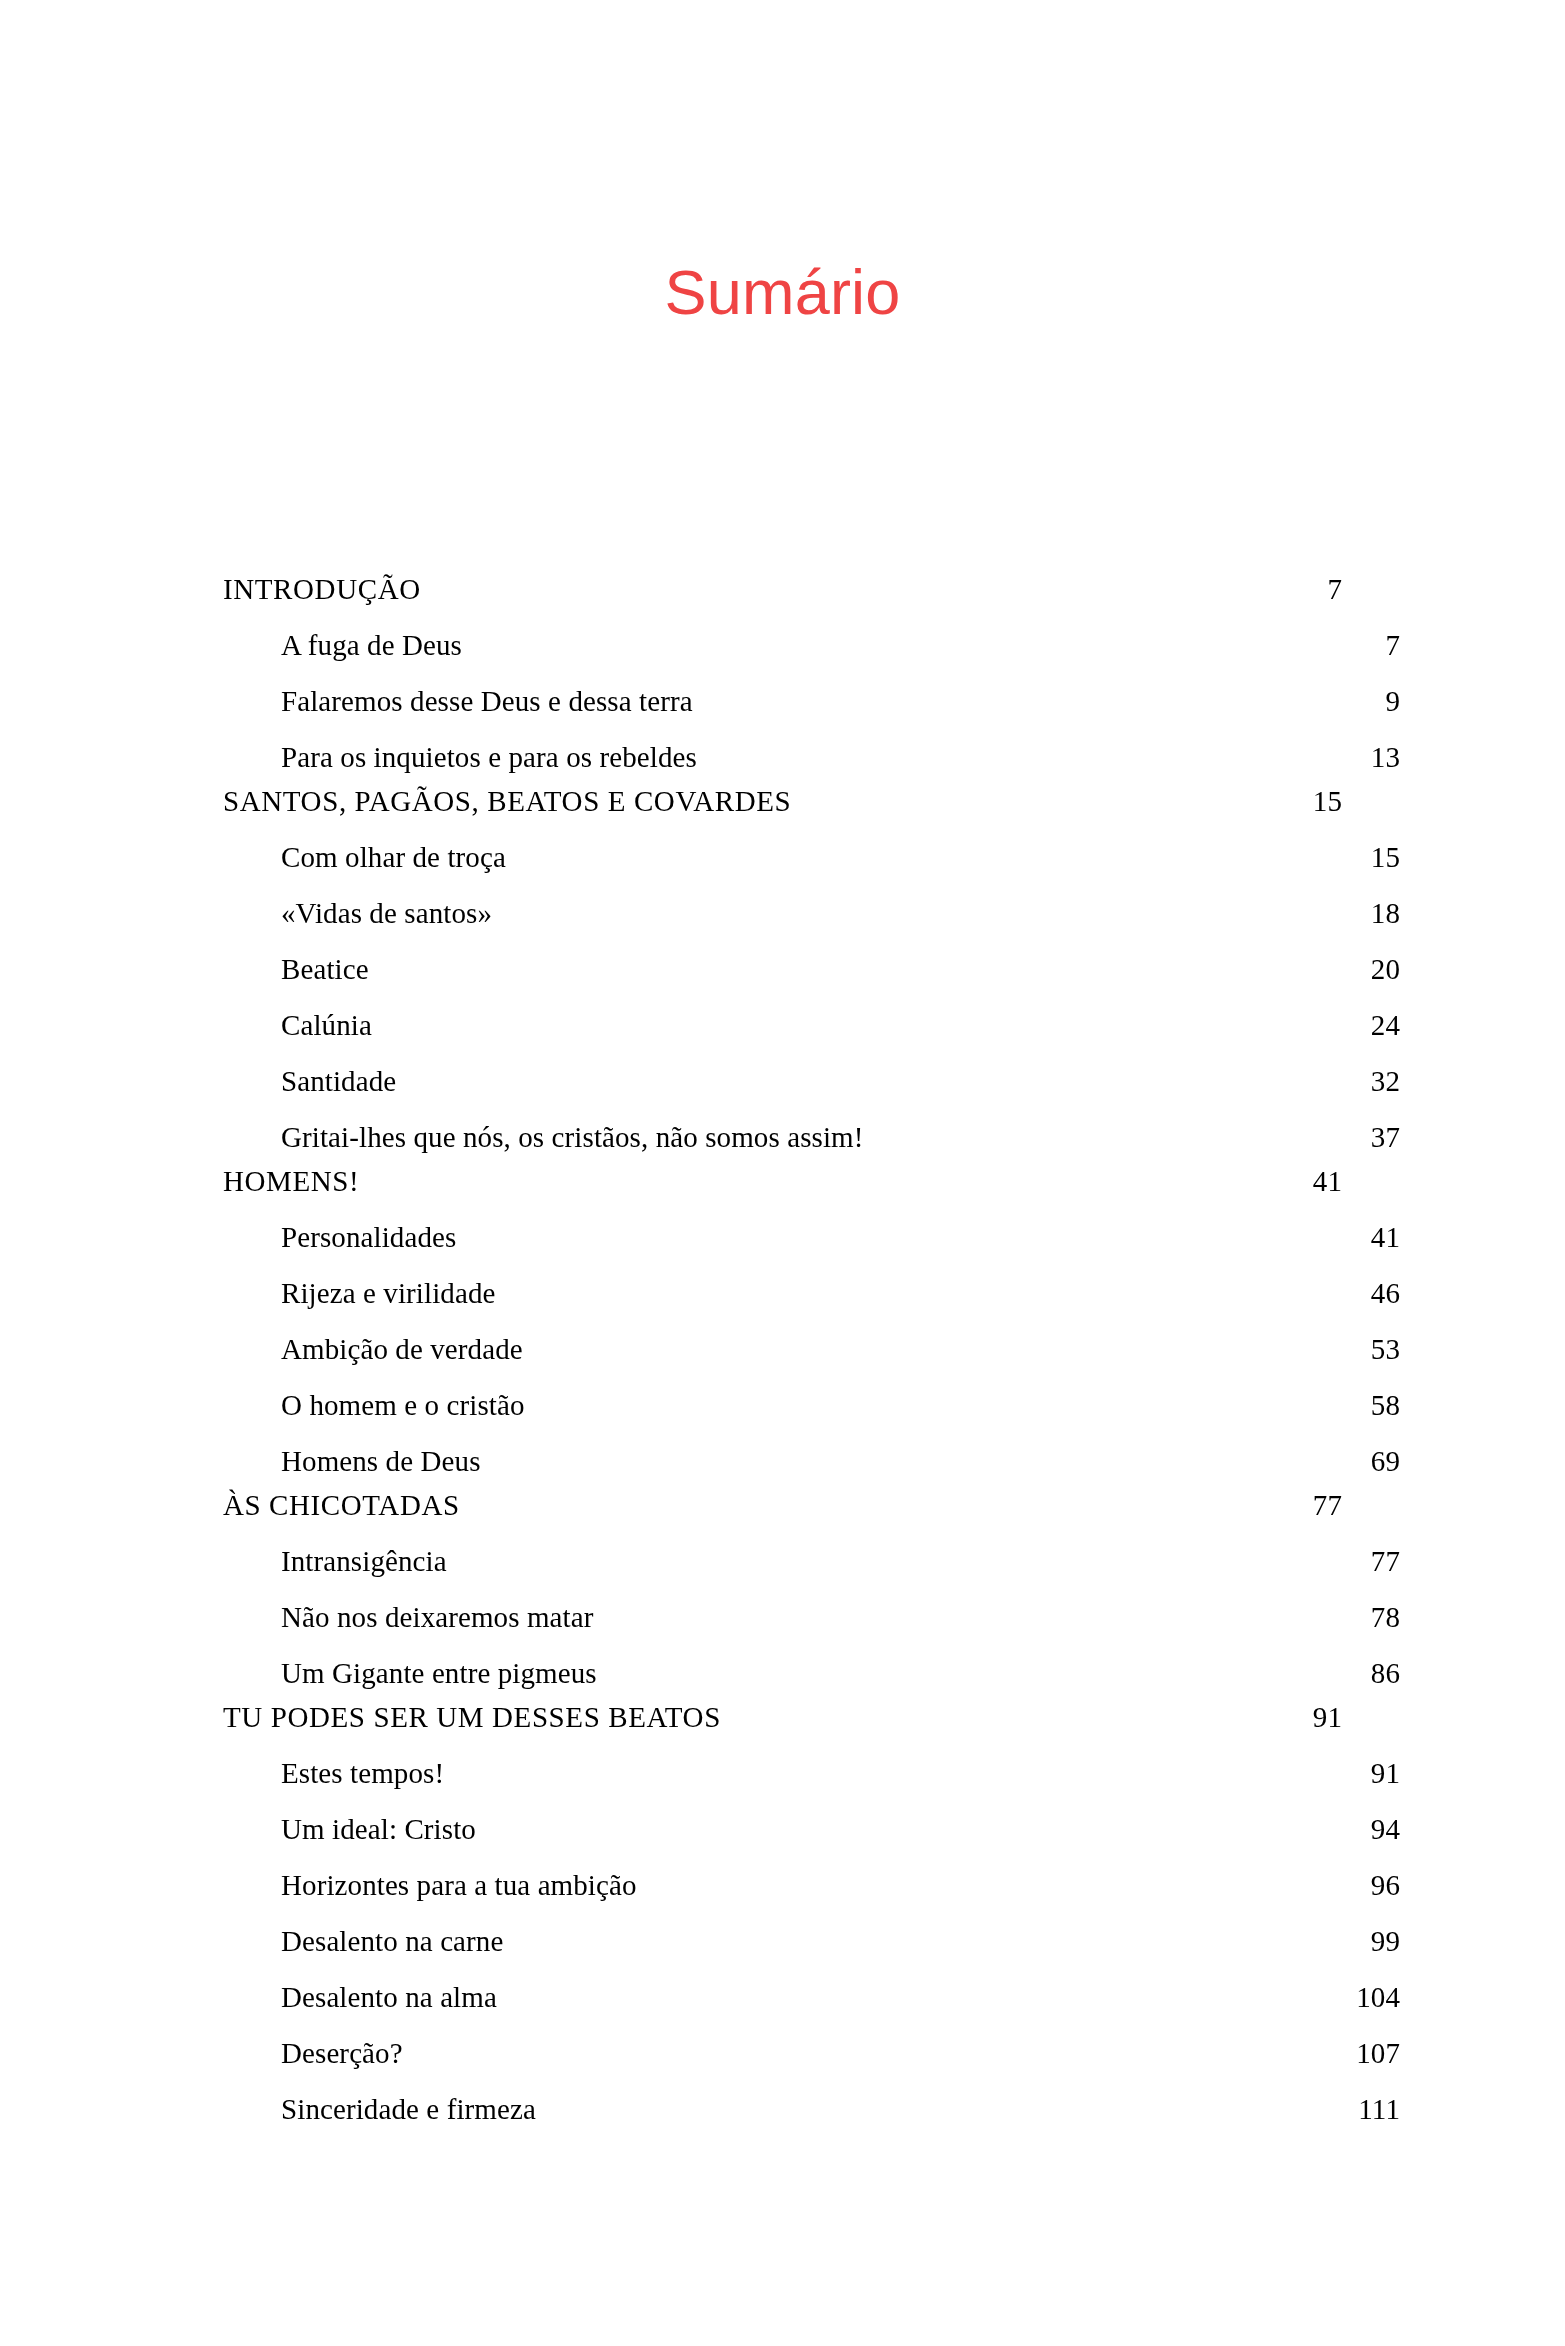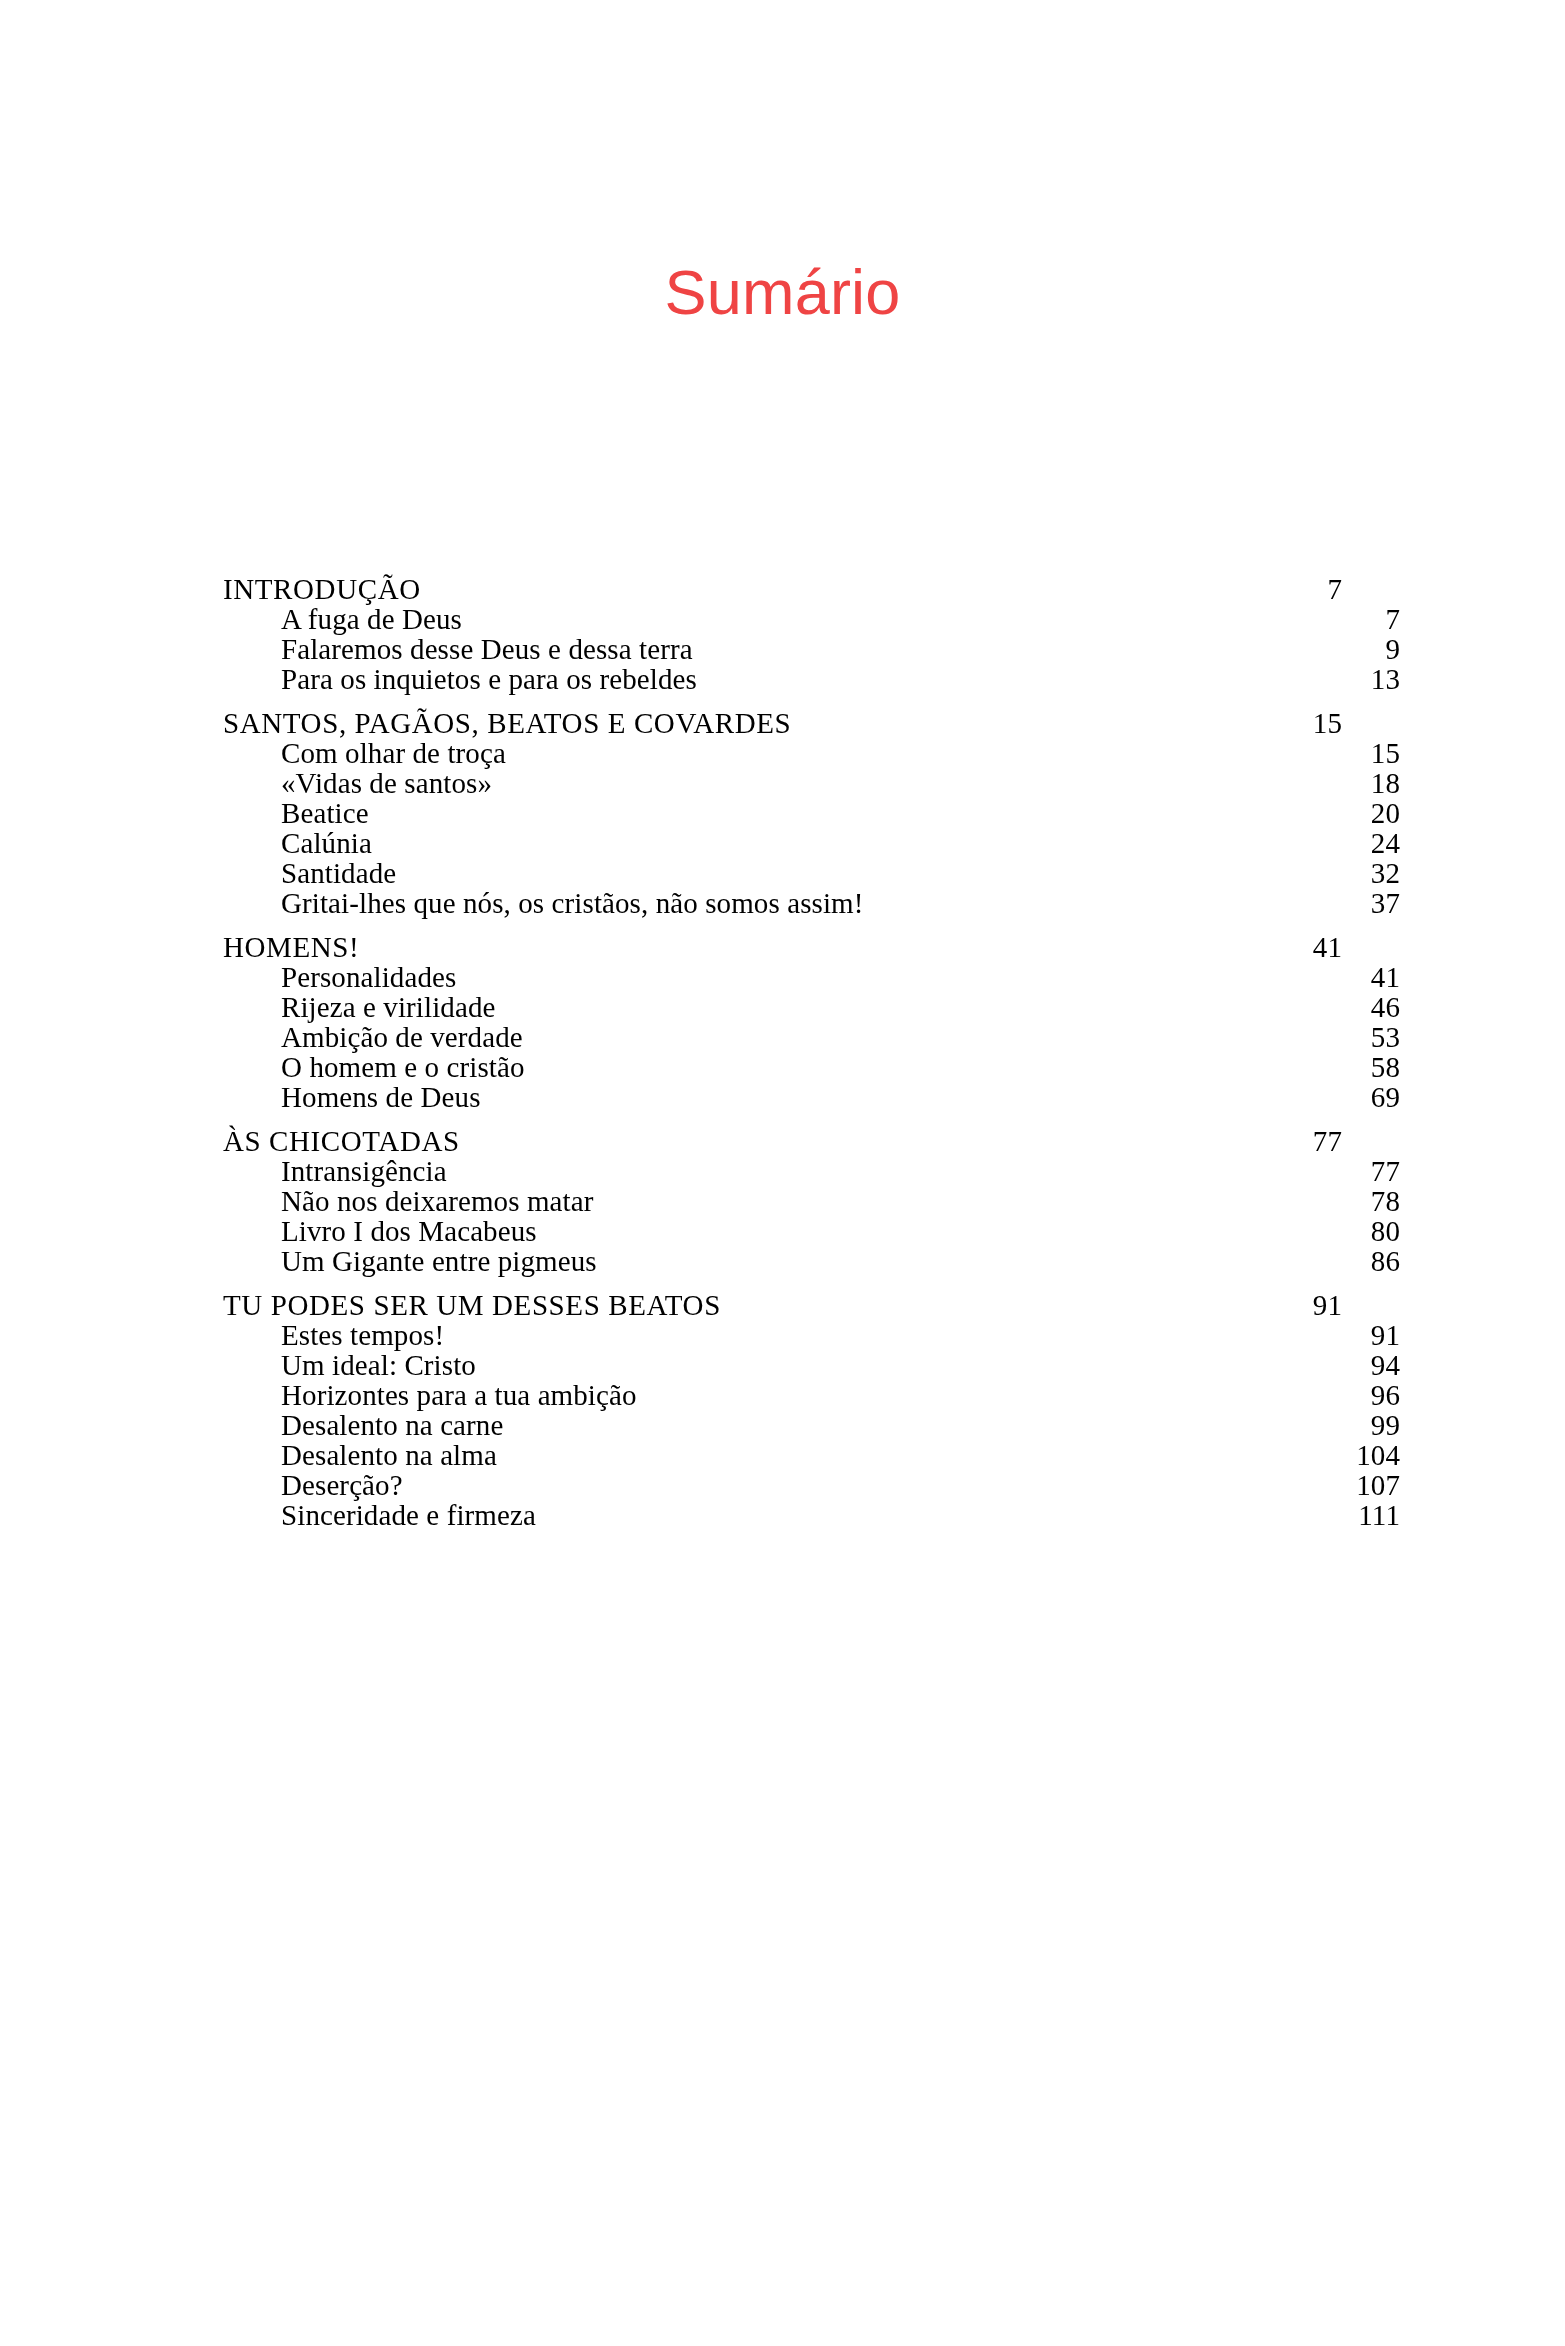--- a/index.html
+++ b/index.html
@@ -82,20 +82,21 @@
 
   
   .toc-row.section .label {
     font-size: 29px;
     letter-spacing: 0.6px;
   }
 
   
   .toc-row.entry {
     padding-left: 58px;
+    margin-top: 26px;
   }
 
   .toc-row.entry .label {
     font-size: 29px;
   }
 </style>
 </head>
 <body>
 
 <div class="page">
@@ -184,24 +185,20 @@
         </div>
         <div class="toc-row entry">
           <span class="label">Intransigência</span>
           <span class="page-num">77</span>
         </div>
         <div class="toc-row entry">
           <span class="label">Não nos deixaremos matar</span>
           <span class="page-num">78</span>
         </div>
         <div class="toc-row entry">
-          <span class="label">Livro I dos Macabeus</span>
-          <span class="page-num">80</span>
-        </div>
-        <div class="toc-row entry">
           <span class="label">Um Gigante entre pigmeus</span>
           <span class="page-num">86</span>
         </div>
       </div>
       <div class="toc-group">
         <div class="toc-row section">
           <span class="label">TU PODES SER UM DESSES BEATOS</span>
           <span class="page-num">91</span>
         </div>
         <div class="toc-row entry">

